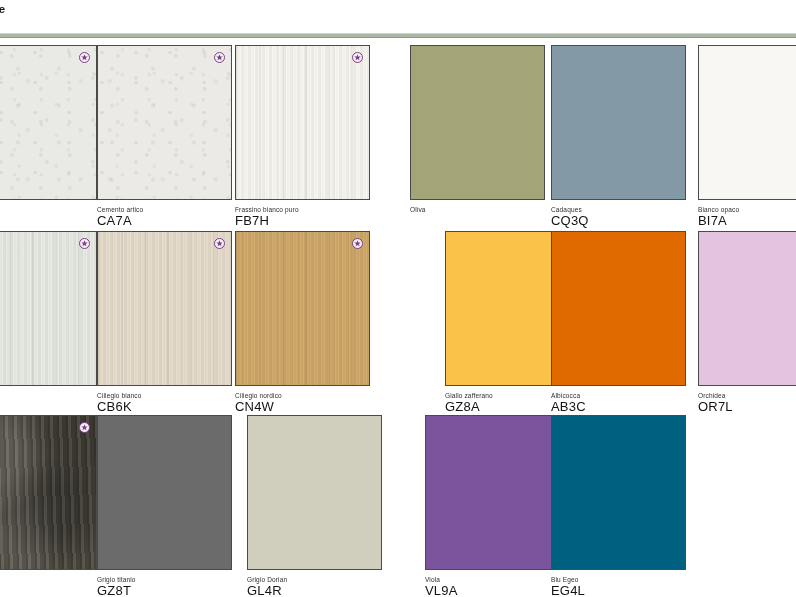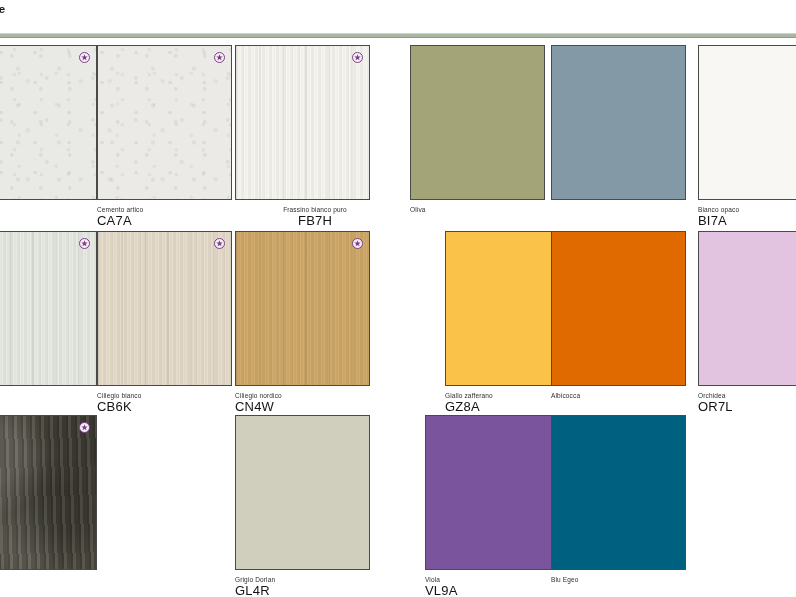--- a/index.html
+++ b/index.html
@@ -203,21 +203,21 @@
               <svg width="7" height="7" viewBox="0 0 10 10" aria-hidden="true">
                 <polygon points="5,0.4 6.2,3.6 9.6,3.7 6.9,5.8 7.9,9.1 5,7.1 2.1,9.1 3.1,5.8 0.4,3.7 3.8,3.6" fill="#7c3f86"></polygon>
               </svg>
             </div>
           </div>
           <div class="label">
             <div class="label-name">Cemento artico</div>
             <div class="label-code">CA7A</div>
           </div>
         </div>
-        <div class="cell" style="left: 235px; text-align: center;">
+        <div class="cell" style="left: 235px;">
           <div class="swatch">
             <div class="swatch-fill tex-wood" style="background: rgb(246, 245, 239);"></div>
             <div class="badge">
               <svg width="7" height="7" viewBox="0 0 10 10" aria-hidden="true">
                 <polygon points="5,0.4 6.2,3.6 9.6,3.7 6.9,5.8 7.9,9.1 5,7.1 2.1,9.1 3.1,5.8 0.4,3.7 3.8,3.6" fill="#7c3f86"></polygon>
               </svg>
             </div>
           </div>
           <div class="label">
             <div class="label-name">Frassino bianco puro</div>
@@ -228,20 +228,24 @@
           <div class="swatch">
             <div class="swatch-fill" style="background: rgb(163, 164, 120);"></div>
           </div>
           <div class="label">
             <div class="label-name">Oliva</div>
           </div>
         </div>
         <div class="cell" style="left: 551px;">
           <div class="swatch">
             <div class="swatch-fill" style="background: rgb(131, 153, 165);"></div>
+          </div>
+          <div class="label">
+            <div class="label-name">Cadaques</div>
+            <div class="label-code">CQ3Q</div>
           </div>
         </div>
         <div class="cell" style="left: 698px;">
           <div class="swatch">
             <div class="swatch-fill" style="background: rgb(248, 247, 243);"></div>
           </div>
           <div class="label">
             <div class="label-name">Bianco opaco</div>
             <div class="label-code">BI7A</div>
           </div>
@@ -294,20 +298,21 @@
             <div class="label-name">Giallo zafferano</div>
             <div class="label-code">GZ8A</div>
           </div>
         </div>
         <div class="cell" style="left: 551px;">
           <div class="swatch">
             <div class="swatch-fill" style="background: rgb(224, 106, 0);"></div>
           </div>
           <div class="label">
             <div class="label-name">Albicocca</div>
+            <div class="label-code">AB3C</div>
           </div>
         </div>
         <div class="cell" style="left: 698px;">
           <div class="swatch">
             <div class="swatch-fill" style="background: rgb(226, 195, 224);"></div>
           </div>
           <div class="label">
             <div class="label-name">Orchidea</div>
             <div class="label-code">OR7L</div>
           </div>
@@ -317,21 +322,30 @@
         <div class="cell" style="left: -38px;">
           <div class="swatch">
             <div class="swatch-fill tex-stone" style="background: rgb(77, 74, 64);"></div>
             <div class="badge">
               <svg width="7" height="7" viewBox="0 0 10 10" aria-hidden="true">
                 <polygon points="5,0.4 6.2,3.6 9.6,3.7 6.9,5.8 7.9,9.1 5,7.1 2.1,9.1 3.1,5.8 0.4,3.7 3.8,3.6" fill="#7c3f86"></polygon>
               </svg>
             </div>
           </div>
         </div>
-        <div class="cell" style="left: 235px;">
+        <div class="cell" style="left: 97px;">
+          <div class="swatch">
+            <div class="swatch-fill" style="background: rgb(107, 107, 107);"></div>
+          </div>
+          <div class="label">
+            <div class="label-name">Grigio titanio</div>
+            <div class="label-code">GZ8T</div>
+          </div>
+        </div>
+        <div class="cell" style="left: 247px;">
           <div class="swatch">
             <div class="swatch-fill" style="background: rgb(208, 207, 190);"></div>
           </div>
           <div class="label">
             <div class="label-name">Grigio Dorian</div>
             <div class="label-code">GL4R</div>
           </div>
         </div>
         <div class="cell" style="left: 410px; padding-left: 15px;">
           <div class="swatch">
@@ -341,18 +355,19 @@
             <div class="label-name">Viola</div>
             <div class="label-code">VL9A</div>
           </div>
         </div>
         <div class="cell" style="left: 551px;">
           <div class="swatch">
             <div class="swatch-fill" style="background: rgb(0, 96, 127);"></div>
           </div>
           <div class="label">
             <div class="label-name">Blu Egeo</div>
+            <div class="label-code">EG4L</div>
           </div>
         </div>
       </div>
     </div>
 
 </div>
 
 </body></html>

